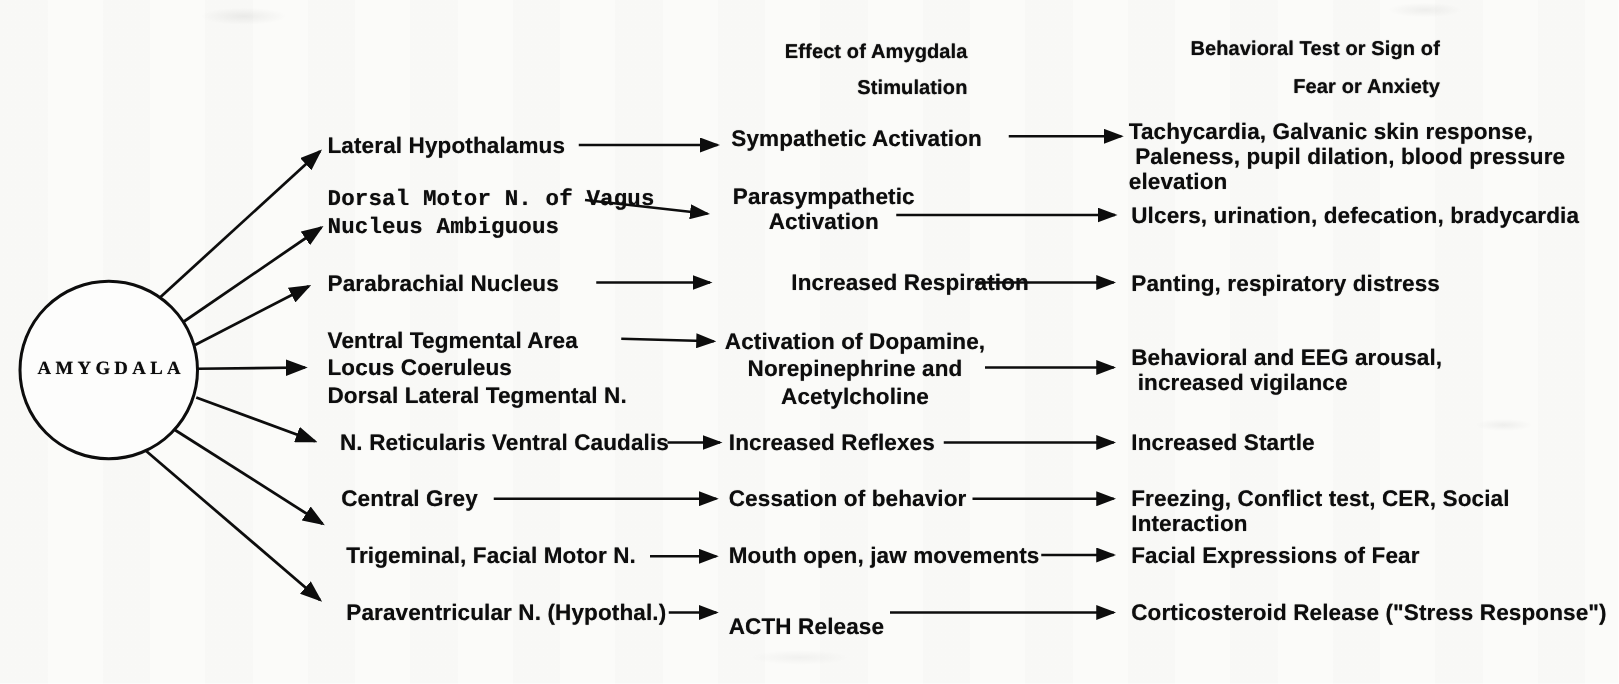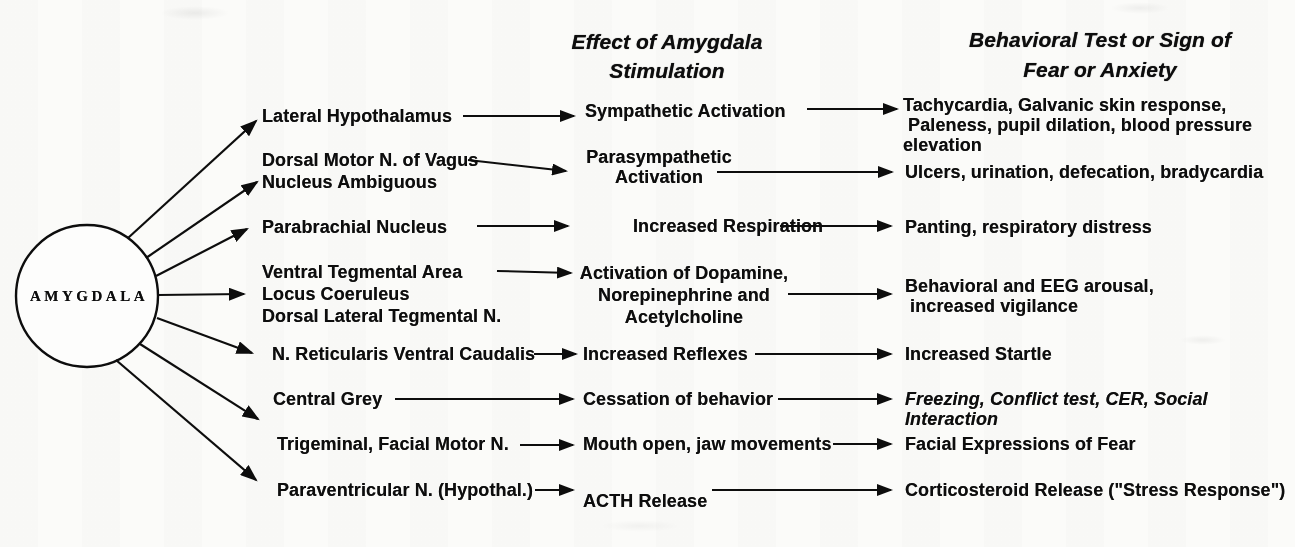--- a/index.html
+++ b/index.html
@@ -27,32 +27,32 @@
   .txt{
     position:absolute;
     white-space:pre-wrap;
     font-weight:700;
     font-size:18px;
     line-height:22px;
     color:var(--ink);
     text-shadow:0 0 0.6px rgba(20,20,20,0.65);
     letter-spacing:0.1px;
   }
-  .hdr{font-size:21px;line-height:29px;text-align:center;text-shadow:0 0 0.8px rgba(10,10,10,0.8);font-style:italic;}
+  .hdr{font-size:16px;line-height:29px;text-align:right;text-shadow:0 0 0.8px rgba(10,10,10,0.8);}
   .ctr{text-align:center;}
   .c3{line-height:20px;}
 
   
   .h1{left:296px;top:55px;width:200px;}
   .h2{left:560px;top:27px;width:214px;}
-  .h3{left:946px;top:25px;width:308px;line-height:30px;}
+  .h3{left:844px;top:25px;width:308px;line-height:30px;}
 
   
   .r1c1{left:262px;top:105px;}
-  .r2c1{left:262px;top:149px;}
+  .r2c1{left:262px;top:149px;font-family:Liberation Mono, monospace;}
   .r3c1{left:262px;top:216px;}
   .r4c1{left:262px;top:261px;}
   .r5c1{left:272px;top:343px;}
   .r6c1{left:273px;top:388px;}
   .r7c1{left:277px;top:433px;}
   .r8c1{left:277px;top:479px;}
 
   
   .r1c2{left:585px;top:100px;}
   .r2c2{left:585px;top:147px;width:148px;line-height:20px;}
@@ -62,21 +62,21 @@
   .r6c2{left:583px;top:388px;}
   .r7c2{left:583px;top:433px;}
   .r8c2{left:583px;top:490px;}
 
   
   .r1c3{left:903px;top:95px;width:392px;}
   .r2c3{left:905px;top:162px;}
   .r3c3{left:905px;top:217px;}
   .r4c3{left:905px;top:276px;}
   .r5c3{left:905px;top:344px;}
-  .r6c3{left:905px;top:389px;font-style:italic;}
+  .r6c3{left:905px;top:389px;}
   .r7c3{left:905px;top:434px;}
   .r8c3{left:905px;top:480px;}
 
   .amygdala-label{
     position:absolute;left:89px;top:296px;
     transform:translate(-50%,-50%);
     font-weight:700;font-size:15px;letter-spacing:3.5px;
     color:var(--ink);
     text-shadow:0 0 0.6px rgba(20,20,20,0.7);
     font-family:Liberation Serif, serif;

